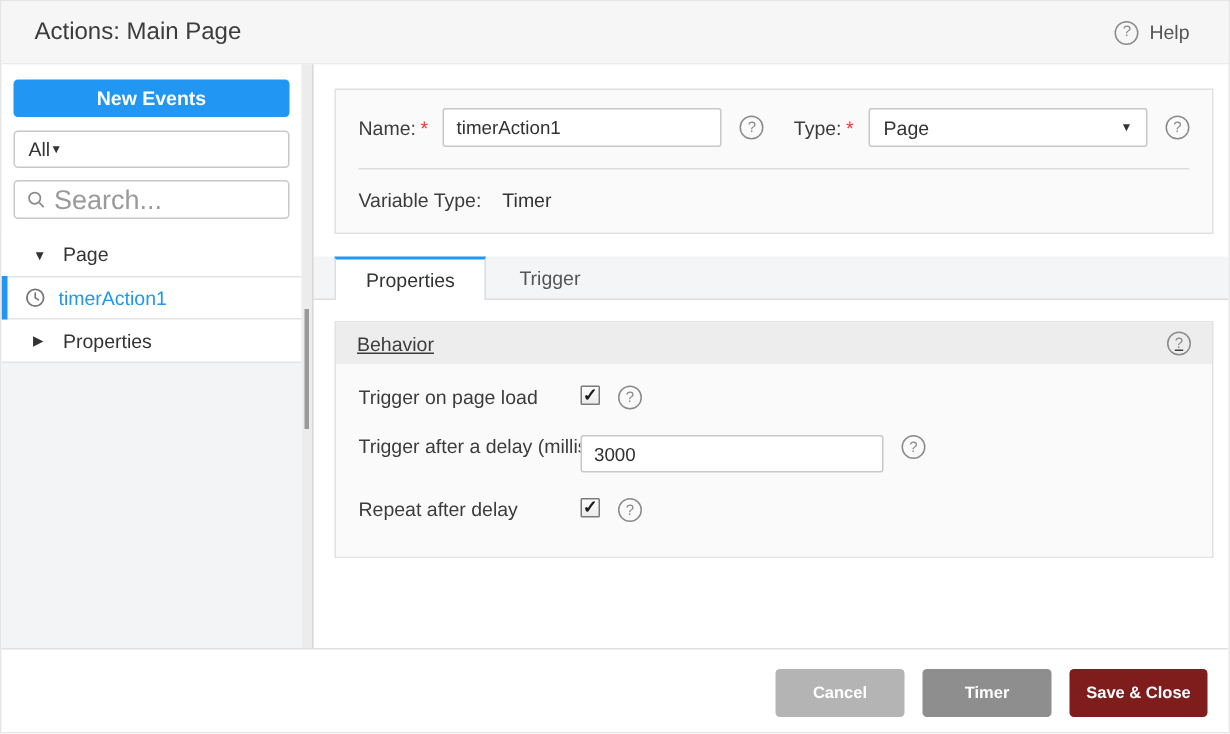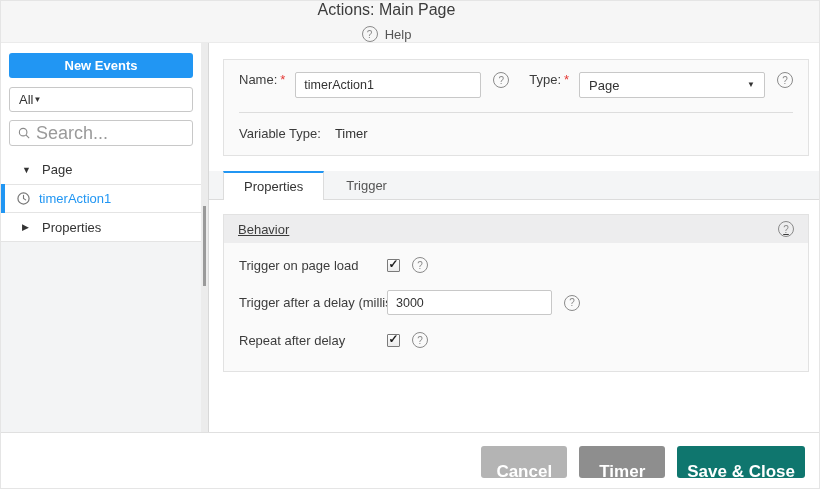--- a/index.html
+++ b/index.html
@@ -5,21 +5,21 @@
   * { margin:0; padding:0; box-sizing:border-box; }
   html,body { background:#fff; }
   .app {
     width:820px; height:489px; position:relative; overflow:hidden;
     font-family:"Liberation Sans", sans-serif; font-size:13px; color:#333;
     background:#fff; border:1px solid #e5e5e5;
   }
   
   .header {
     height:42px; background:#f6f6f6; border-bottom:1px solid #ebebeb;
-    display:flex; align-items:center; justify-content:space-between; padding:0 69px 0 22px;flex-direction:column;
+    display:flex; align-items:center; justify-content:space-between; padding:0 26px 0 22px;
   }
   .header-title { font-size:16px; color:#3c3c3c; }
   .help-link { display:flex; align-items:center; gap:7px; color:#555; cursor:pointer; }
   .qicon {
     width:16px; height:16px; border:1px solid #8a8a8a; border-radius:50%;
     display:inline-flex; align-items:center; justify-content:center;
     font-size:10px; color:#8a8a8a; flex:0 0 auto; background:transparent;
   }
   
   .body { display:flex; height:389px; }
@@ -58,21 +58,21 @@
   }
   .tree-item-selected .item-label { color:#2196f3; }
   .tree-group.app-group { border-bottom:1px solid #e4e4e4; }
   .sidebar-fill { flex:1; background:#f3f4f5; }
   
   .gutter { width:8px; background:#ececec; border-right:1px solid #d8d8d8; position:relative; }
   .scroll-thumb { position:absolute; left:2px; top:163px; width:3px; height:80px; background:#9a9a9a; }
   
   .main { flex:1; background:#fff; padding:16px 10px 0 14px; overflow:hidden; }
   .form-box { border:1px solid #e2e2e2; background:#fafafa; padding:12px 15px 14px 15px; }
-  .form-row { display:flex; }
+  .form-row { display:flex; align-items:center; }
   .field-label { color:#3c3c3c; }
   .req { color:#e53935; margin-left:3px; margin-right:10px; }
   .text-input {
     width:190px; height:26px; border:1px solid #c8c8c8; border-radius:2px; background:#fff;
     font-family:inherit; font-size:12.5px; color:#333; padding:0 8px; outline:none;
   }
   .help-q { margin-left:12px; cursor:pointer; }
   .owner-label { margin-left:20px; }
   .select {
     width:190px; height:26px; border:1px solid #c8c8c8; border-radius:2px; background:#fff;
@@ -92,46 +92,46 @@
     background:#fff; color:#333; border-left:1px solid #dcdcdc; border-right:1px solid #dcdcdc;
     border-top:2px solid #2196f3; margin-bottom:-1px; padding:0 20px;
   }
   
   .behavior-box { margin-top:14px; border:1px solid #e2e2e2; }
   .box-header {
     height:28px; background:#ededee; display:flex; align-items:center; justify-content:space-between;
     padding:0 14px; color:#3c3c3c;text-decoration:underline;
   }
   .box-body { background:#fafafa; padding:14px 15px 6px 15px; }
-  .prop-row { display:flex; align-items:center; margin-bottom:17px; }
+  .prop-row { display:flex; align-items:flex-start; margin-bottom:17px; }
   .prop-label {
     width:148px; color:#3c3c3c; white-space:nowrap; overflow:hidden; flex:0 0 148px;
   }
   .checkbox {
     width:13px; height:13px; border:1px solid #7a7a7a; border-radius:1px;
     background:linear-gradient(#fdfdfd,#ebebeb); display:inline-flex; align-items:center;
     justify-content:center; cursor:pointer;
   }
   .checkbox .check-glyph { font-size:12px; font-weight:bold; color:#1c1c1c; line-height:1; margin-top:-2px; }
   .prop-input {
-    width:165px; height:25px; border:1px solid #c8c8c8; border-radius:2px; background:#fff;
+    width:202px; height:25px; border:1px solid #c8c8c8; border-radius:2px; background:#fff;
     font-family:inherit; font-size:12.5px; color:#333; padding:0 8px; outline:none;
   }
   
   .footer {
     height:58px; border-top:1px solid #e0e0e0; background:#fff;
     display:flex; align-items:center; justify-content:flex-end; gap:12px; padding-right:14px;
   }
   .btn {
-    height:16px; border:none; border-radius:3px; color:#fff; font-family:inherit;
-    font-size:17px; font-weight:bold; cursor:pointer; padding:16px 10px;
+    height:32px; border:none; border-radius:3px; color:#fff; font-family:inherit;
+    font-size:11px; font-weight:bold; cursor:pointer; padding:0 10px;
   }
   .btn-cancel { background:#b4b4b4; min-width:86px; }
   .btn-save { background:#8e8e8e; min-width:86px; }
-  .btn-save-close { background:#0f766e; min-width:92px; }
+  .btn-save-close { background:#7f1d1d; min-width:92px; }
 </style>
 </head>
 <body>
 
 <div class="app">
 
   <div class="header">
     <div class="header-title">Actions: Main Page</div>
     <div class="help-link">
       <span class="qicon">?</span>

